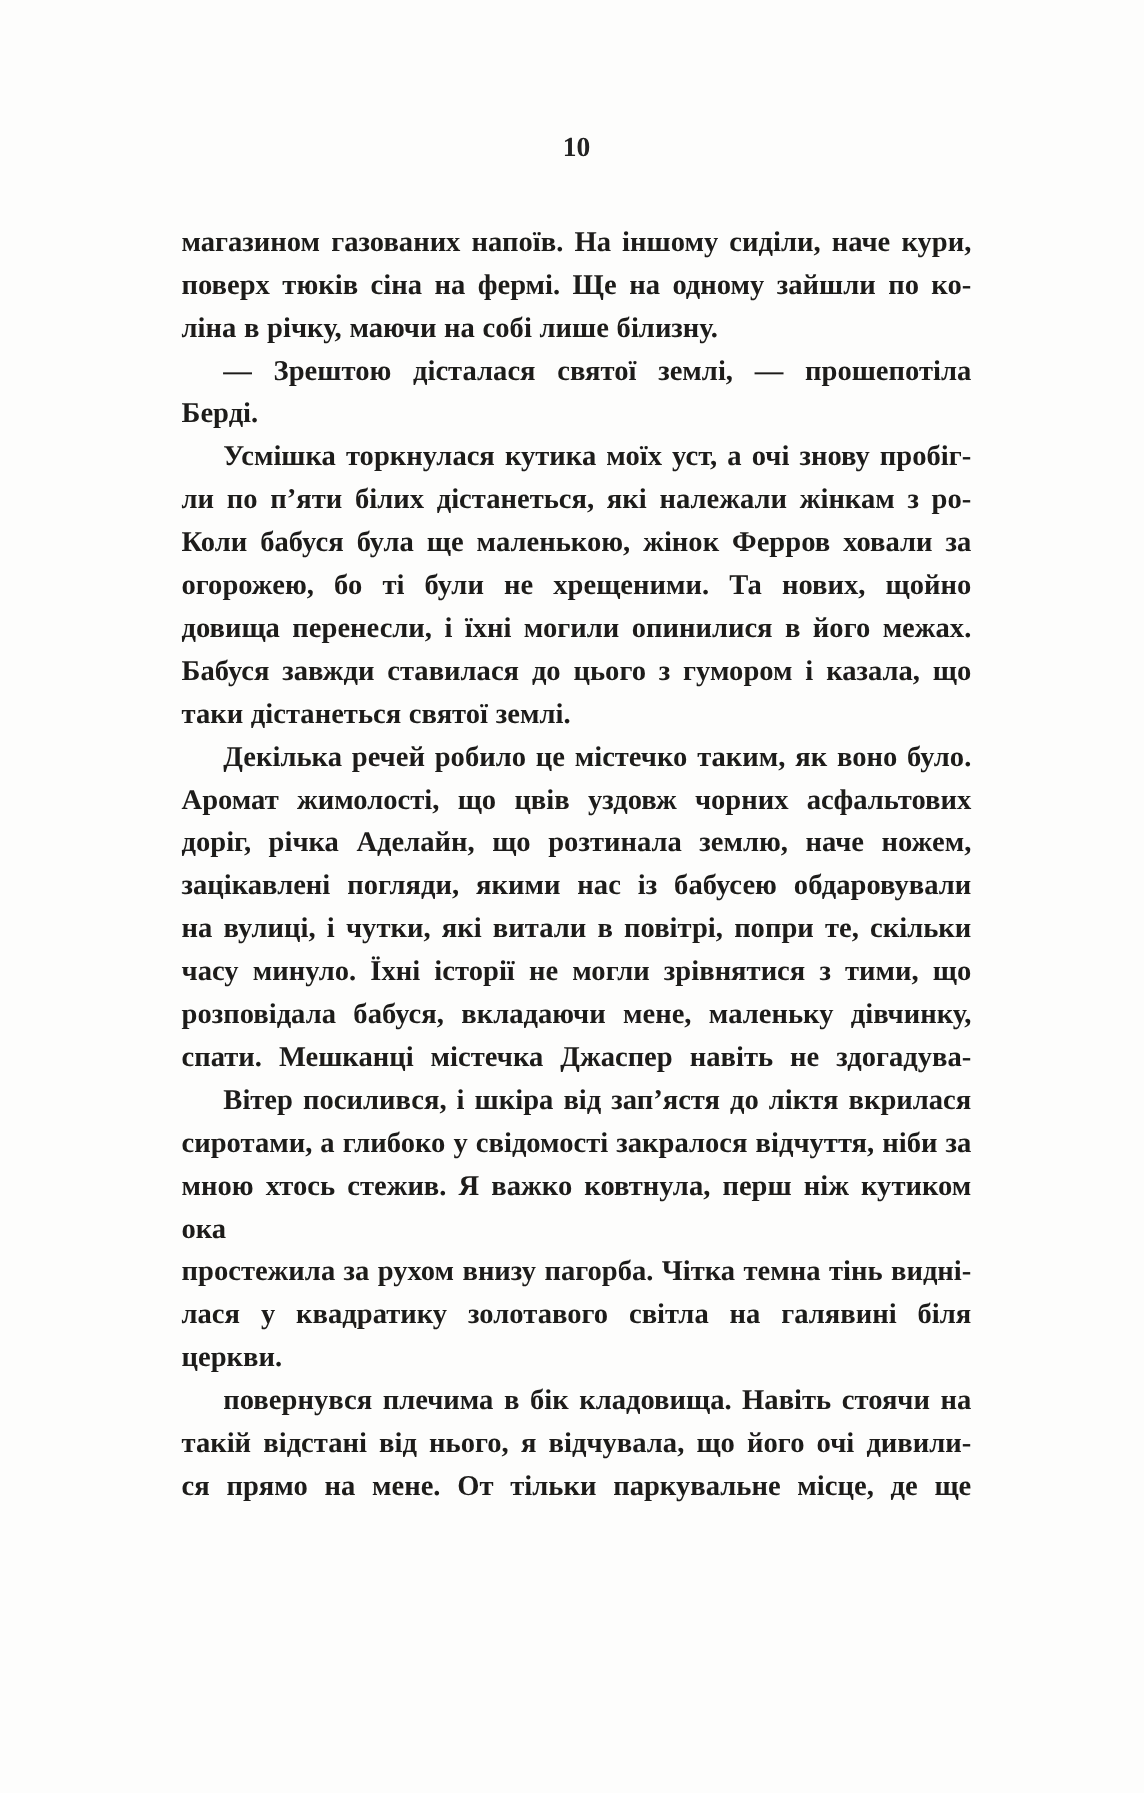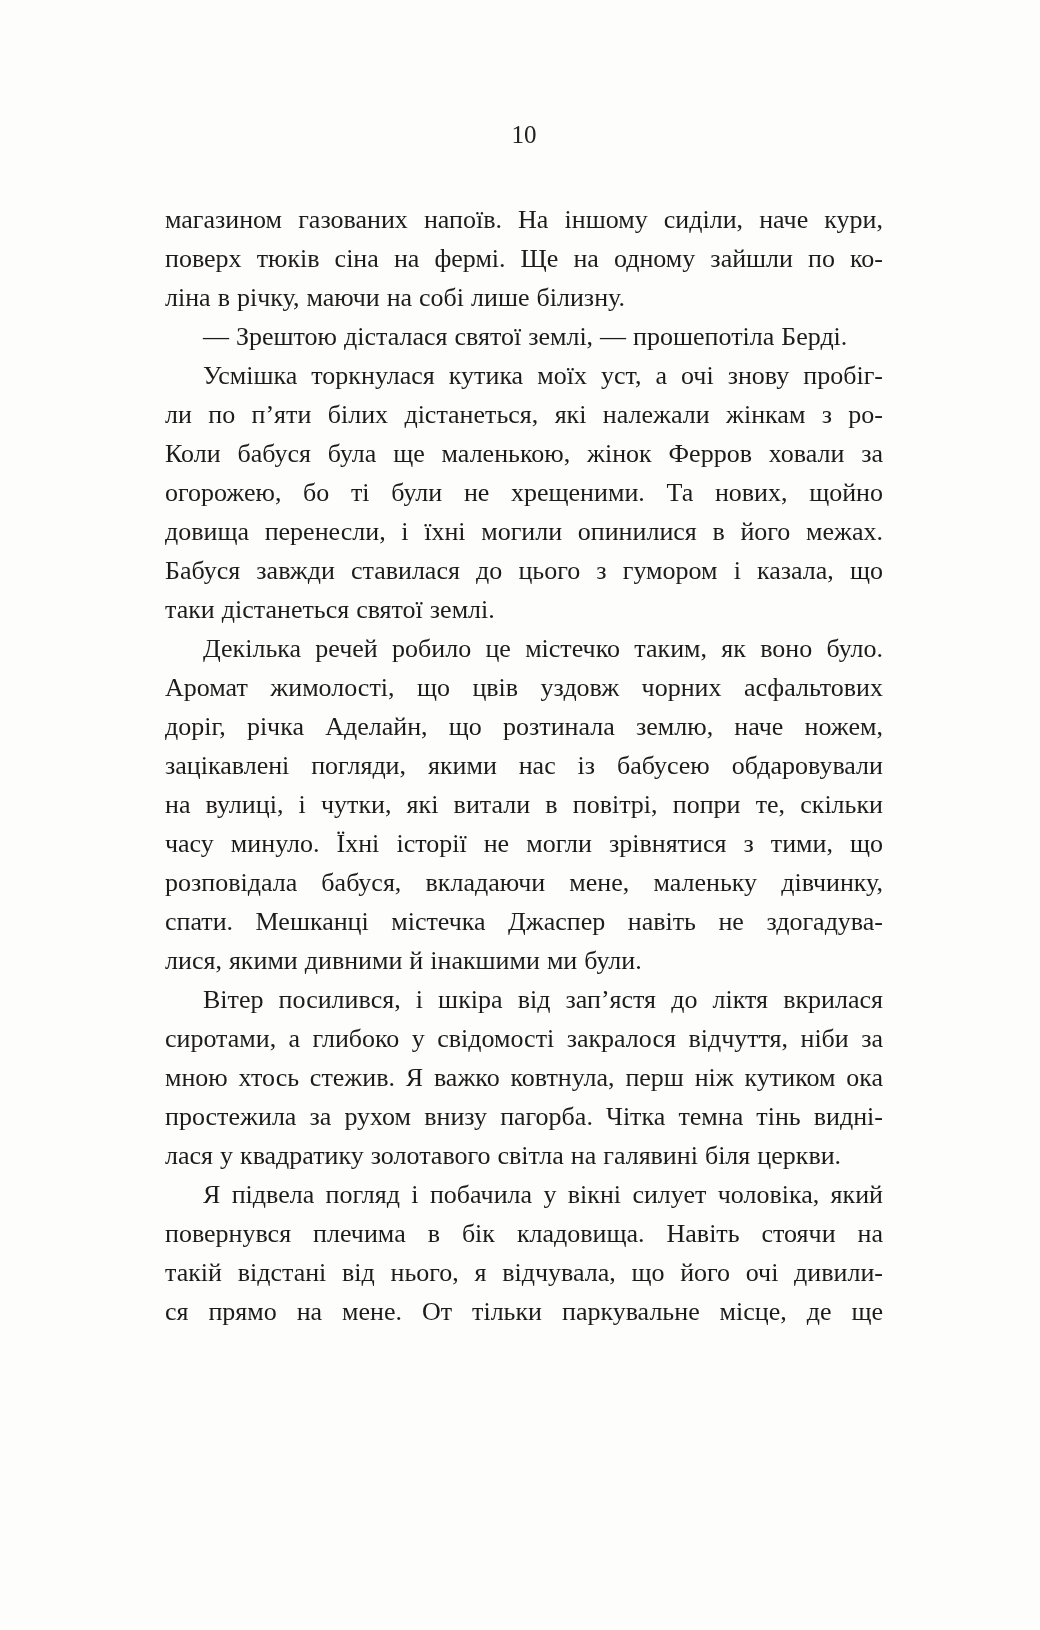--- a/index.html
+++ b/index.html
@@ -12,20 +12,21 @@
     height: 1630px;
     overflow: hidden;
     font-family: "Liberation Serif", "DejaVu Serif", serif;
     color: #1d1c1a;
   }
   .book-page {
     box-sizing: border-box;
     width: 1040px;
     height: 1630px;
     padding: 122px 155px 0 165px;
+    font-weight: bold;
   }
   .page-number {
     width: 718px;
     text-align: center;
     font-size: 25px;
     line-height: 25px;
     margin-bottom: 53px;
     color: #222;
   }
   .text-block {
@@ -76,29 +77,27 @@
       </div>
       <div class="paragraph indent">
         <div class="line">Декілька речей робило це містечко таким, як воно було.</div>
         <div class="line">Аромат жимолості, що цвів уздовж чорних асфальтових</div>
         <div class="line">доріг, річка Аделайн, що розтинала землю, наче ножем,</div>
         <div class="line">зацікавлені погляди, якими нас із бабусею обдаровували</div>
         <div class="line">на вулиці, і чутки, які витали в повітрі, попри те, скільки</div>
         <div class="line">часу минуло. Їхні історії не могли зрівнятися з тими, що</div>
         <div class="line">розповідала бабуся, вкладаючи мене, маленьку дівчинку,</div>
         <div class="line">спати. Мешканці містечка Джаспер навіть не здогадува-</div>
-        <div class="line line-last">лися, якими дивними й інакшими ми були.</div>
       </div>
       <div class="paragraph indent">
         <div class="line">Вітер посилився, і шкіра від зап’ястя до ліктя вкрилася</div>
         <div class="line">сиротами, а глибоко у свідомості закралося відчуття, ніби за</div>
         <div class="line">мною хтось стежив. Я важко ковтнула, перш ніж кутиком ока</div>
         <div class="line">простежила за рухом внизу пагорба. Чітка темна тінь видні-</div>
         <div class="line line-last">лася у квадратику золотавого світла на галявині біля церкви.</div>
       </div>
       <div class="paragraph indent">
-        <div class="line">Я підвела погляд і побачила у вікні силует чоловіка, який</div>
         <div class="line">повернувся плечима в бік кладовища. Навіть стоячи на</div>
         <div class="line">такій відстані від нього, я відчувала, що його очі дивили-</div>
         <div class="line">ся прямо на мене. От тільки паркувальне місце, де ще</div>
       </div>
     </div>
 </main>
 
 </body></html>

